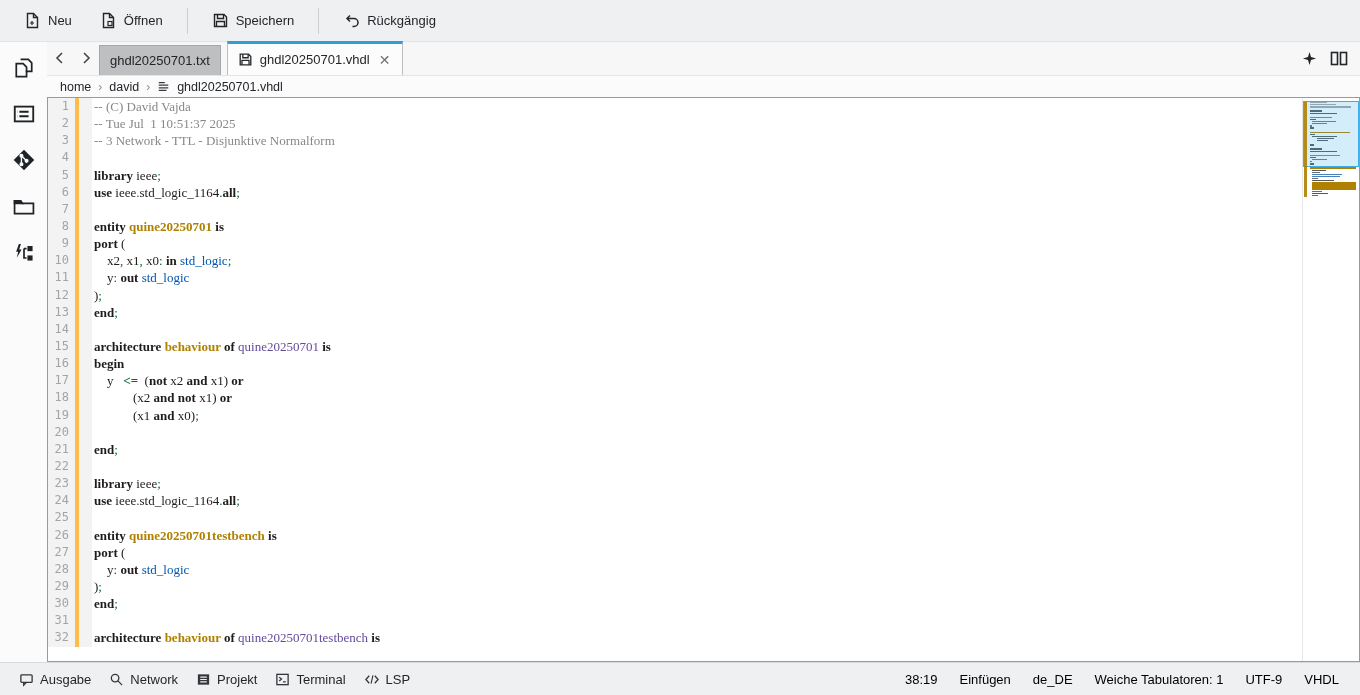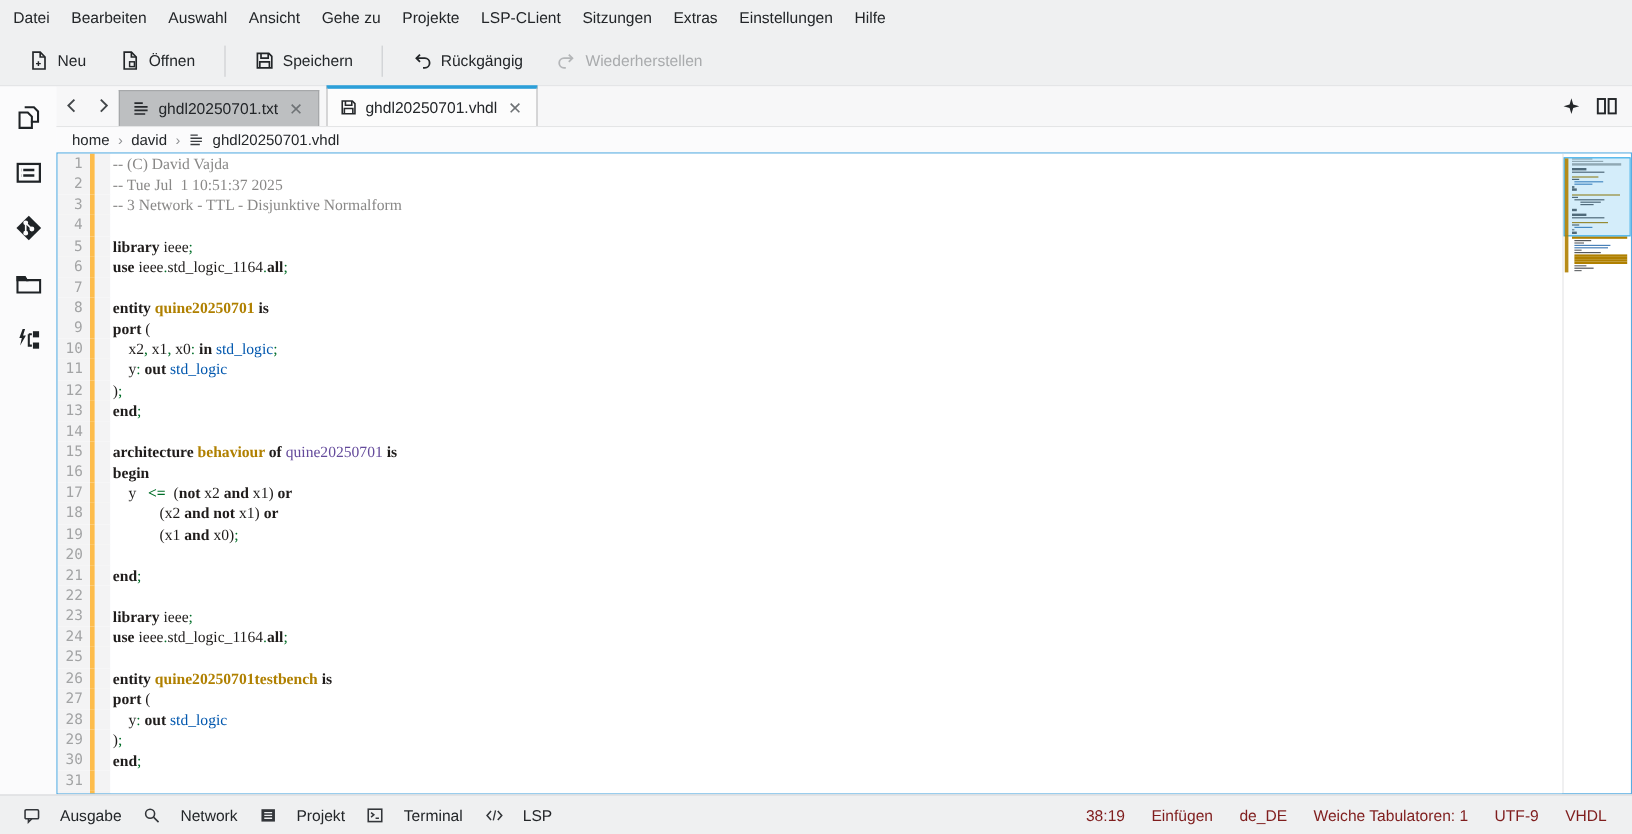--- a/index.html
+++ b/index.html
@@ -27,21 +27,21 @@
   .mainrow { flex:1; display:flex; min-height:0; }
   .sidebar { width:47px; flex:none; background:#fbfbfc; display:flex; flex-direction:column; align-items:center; padding-top:11px; gap:16px; }
   .sbtn { width:36px; height:30px; display:flex; align-items:center; justify-content:center; background:none; border:none; }
 
   .rightcol { flex:1; display:flex; flex-direction:column; min-width:0; }
 
   
   .tabrow { height:34px; flex:none; background:#f7f7f8; display:flex; align-items:flex-end; border-bottom:1px solid #e4e5e6; }
   .navbtn { width:26px; height:34px; background:none; border:none; display:flex; align-items:center; justify-content:center; }
   .tab { height:30px; display:flex; align-items:center; padding:0 10px; gap:7px; cursor:default; }
-  .tab-inactive { background:#bdbfc1; border:1px solid #a6a8aa; border-bottom:none; }
+  .tab-inactive { background:#bdbfc1; border:1px solid #a6a8aa; border-bottom:none;flex-direction:column; }
   .tab-active { height:34px; background:#fcfcfc; border-top:3px solid #2c9fd8; border-left:1px solid #bcbdbe; border-right:1px solid #bcbdbe; }
   .closex { color:#6e7275; font-size:14px; line-height:1; padding:1px 2px; }
   .tab-spacer { flex:1; }
   .tabtool { width:30px; height:34px; background:none; border:none; display:flex; align-items:center; justify-content:center; }
 
   
   .breadcrumb { height:21px; flex:none; background:#fbfbfc; display:flex; align-items:center; padding-left:13px; gap:7px; font-size:12.5px; }
   .bc-sep { color:#8f9193; font-size:12px; }
   .bc-item { color:#232629; }
 
@@ -63,44 +63,31 @@
   .tk-ob { color:#006e28; font-weight:bold; }
 
   
   .minimap { width:57px; flex:none; border-left:1px solid #e6e7e8; background:#fff; position:relative; padding:4px 2px 0 7px; }
   .mm-viewport { position:absolute; left:0; right:0; top:3px; height:66px; background:rgba(61,174,233,0.22); border:1px solid #3daee9; z-index:2; }
   .mm-modstrip { position:absolute; left:1px; top:4px; width:3px; height:95px; background:#b08000; opacity:0.9; z-index:3; }
   .mrow { height:1.35px; margin-bottom:0.77px; }
 
   
   .statusbar { height:33px; flex:none; background:#eff0f1; border-top:1px solid #dadbdc; display:flex; align-items:center; padding:0 10px; }
-  .stbtn { display:flex; align-items:center; gap:16px; background:none; border:none; font:inherit; color:#232629; padding:12px 9px; height:33px;justify-content:center; }
+  .stbtn { display:flex; align-items:center; gap:6px; background:none; border:none; font:inherit; color:#232629; padding:12px 9px; height:33px;justify-content:center; }
   .st-spacer { flex:1; }
-  .stfield { padding:0 11px; color:#7f1d1d; }
+  .stfield { padding:0 11px; color:#000000; }
 
   svg { display:block; }
 </style>
 </head>
 <body>
 
 <div class="app">
 
-  <div class="menubar">
-    <span class="menu-item">Datei</span>
-    <span class="menu-item">Bearbeiten</span>
-    <span class="menu-item">Auswahl</span>
-    <span class="menu-item">Ansicht</span>
-    <span class="menu-item">Gehe zu</span>
-    <span class="menu-item">Projekte</span>
-    <span class="menu-item">LSP-CLient</span>
-    <span class="menu-item">Sitzungen</span>
-    <span class="menu-item">Extras</span>
-    <span class="menu-item">Einstellungen</span>
-    <span class="menu-item">Hilfe</span>
-  </div>
 
   <div class="toolbar">
     <button class="tbtn">
       <svg width="17" height="17" viewBox="0 0 17 17" fill="none" stroke="#232629" stroke-width="1.4">
           <path d="M3.5 1.5 h6 l4 4 v10 h-10 z"></path>
           <path d="M9.5 1.5 v4 h4"></path>
           <path d="M6 11 h4 M8 9 v4" stroke-width="1.2"></path>
         </svg>
       <span>Neu</span>
     </button>
@@ -121,27 +108,20 @@
         </svg>
       <span>Speichern</span>
     </button>
     <div class="tsep"></div>
     <button class="tbtn">
       <svg width="17" height="17" viewBox="0 0 17 17" fill="none" stroke="#232629" stroke-width="1.5">
           <path d="M4 6.5 h7 a4 4 0 0 1 0 8 h-1.5"></path>
           <path d="M7 3.5 L4 6.5 L7 9.5"></path>
         </svg>
       <span>Rückgängig</span>
-    </button>
-    <button class="tbtn disabled">
-      <svg width="17" height="17" viewBox="0 0 17 17" fill="none" stroke="#b4b6b8" stroke-width="1.5">
-          <path d="M13 6.5 h-7 a4 4 0 0 0 0 8 h1.5"></path>
-          <path d="M10 3.5 L13 6.5 L10 9.5"></path>
-        </svg>
-      <span>Wiederherstellen</span>
     </button>
   </div>
 
   <div class="mainrow">
 
     <div class="sidebar">
       <button class="sbtn">
         <svg width="28" height="28" viewBox="0 0 28 28" fill="none" stroke="#1f2326" stroke-width="2">
             <path d="M10 4 h9 l4 4 v10 h-7"></path>
             <path d="M5 9 h8 l4 4 v11 h-12 z"></path>

